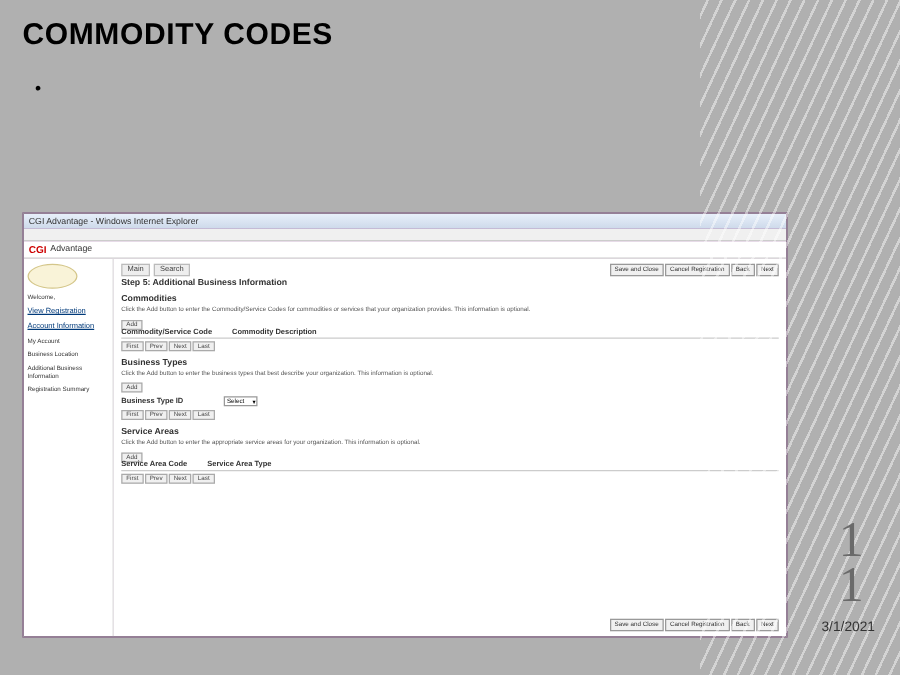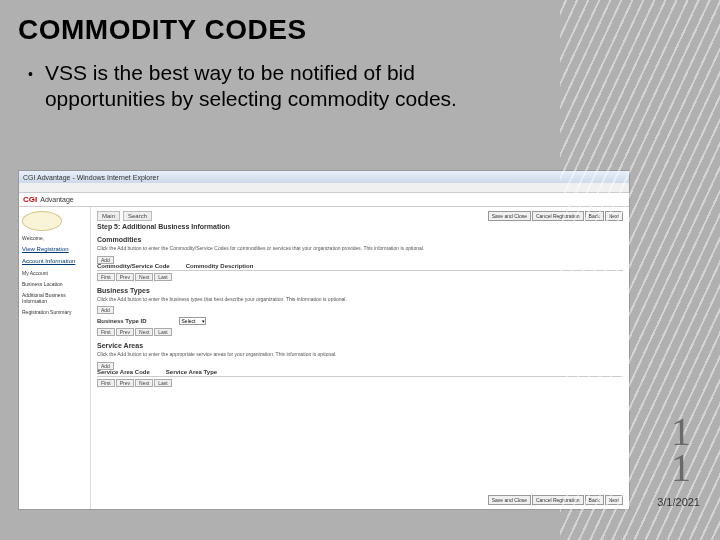--- a/index.html
+++ b/index.html
@@ -1,18 +1,18 @@
 <!DOCTYPE html>
 <html><head>
 <meta charset="utf-8">
 <style>
   * { box-sizing: border-box; margin: 0; padding: 0; }
   body { width: 720px; height: 540px; background: #b0b0b0; font-family: Arial, sans-serif; position: relative; overflow: hidden; }
   .slide { width: 720px; height: 540px; position: relative; }
-  .title { font-size: 28px; font-weight: bold; color: #000; padding: 14px 0 0 18px; letter-spacing: 0.5px; }
+  .title { font-size: 24px; font-weight: bold; color: #000; padding: 14px 0 0 18px; letter-spacing: 0.5px; }
   .bullet-row { display: flex; align-items: flex-start; padding: 14px 20px 0 28px; }
   .bullet-dot { font-size: 14px; color: #000; margin-right: 12px; margin-top: 6px; }
   .bullet-text { font-size: 21px; color: #000; line-height: 1.25; max-width: 480px; }
   .screenshot { position: absolute; left: 18px; top: 170px; width: 612px; height: 340px; background: #701a75; border: 1px solid #999; font-size: 7px; overflow: hidden; }
   .ss-titlebar { height: 12px; background: linear-gradient(#e8f0fa, #cdd9ea); display: flex; align-items: center; padding: 0 4px; color: #333; }
   .ss-menubar { height: 10px; background: #f0f0f0; border-bottom: 1px solid #ccc; padding: 0 4px; color: #444; }
   .ss-brand { height: 14px; background: #fff; border-bottom: 1px solid #ccc; display: flex; align-items: center; padding: 0 4px; }
   .ss-brand-logo { color: #c00; font-weight: bold; font-size: 8px; }
   .ss-brand-sub { color: #333; margin-left: 3px; font-size: 7px; }
   .ss-body { display: flex; height: calc(100% - 36px); }
@@ -41,21 +41,20 @@
   .page-number { position: absolute; right: 24px; bottom: 54px; font-family: "Times New Roman", serif; font-size: 40px; color: #6a6a6a; line-height: 0.9; text-align: center; width: 30px; }
   .date { position: absolute; right: 20px; bottom: 32px; font-size: 11px; color: #333; text-align: center; }
 </style>
 </head>
 <body>
 
 <div class="slide">
   <div class="title">COMMODITY CODES</div>
   <div class="bullet-row">
     <div class="bullet-dot">•</div>
-    <div class="bullet-text">VSS is the best way to be notified of bid opportunities by selecting commodity codes.</div>
   </div>
 
   <div class="screenshot">
     <div class="ss-titlebar">
       <span>CGI Advantage - Windows Internet Explorer</span>
     </div>
     <div class="ss-menubar"></div>
     <div class="ss-brand">
       <span class="ss-brand-logo">CGI</span>
       <span class="ss-brand-sub">Advantage</span>

